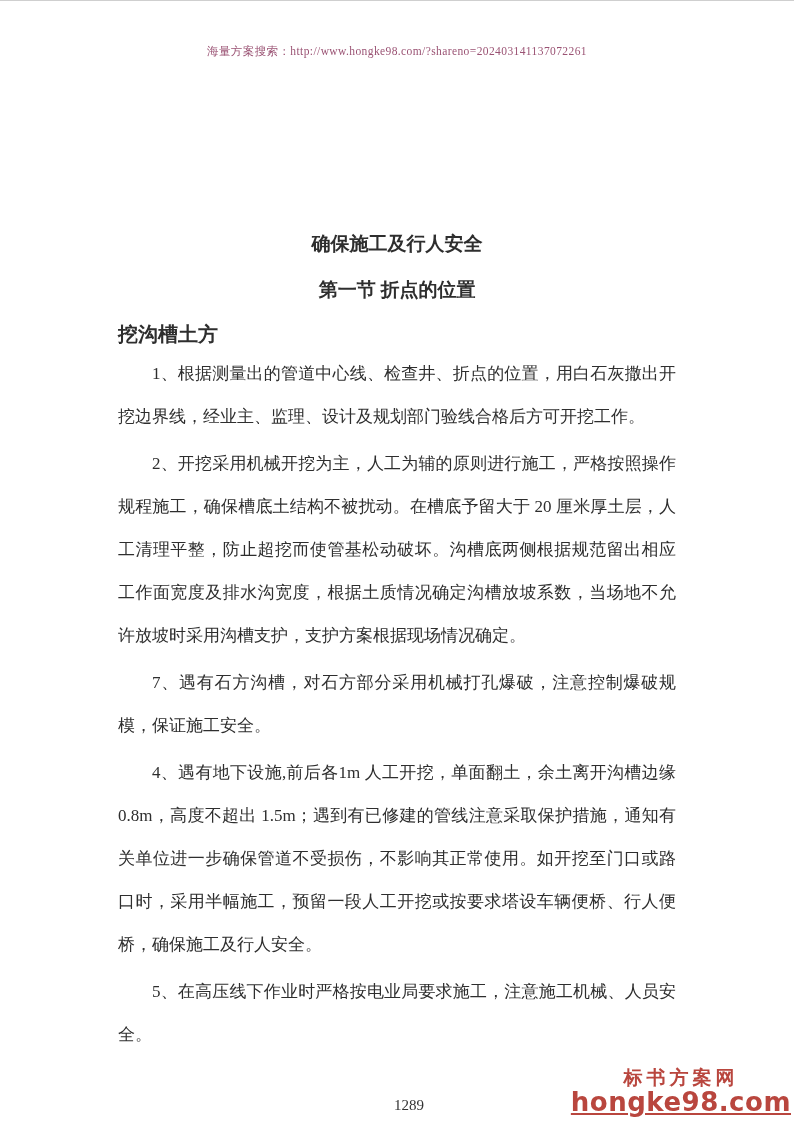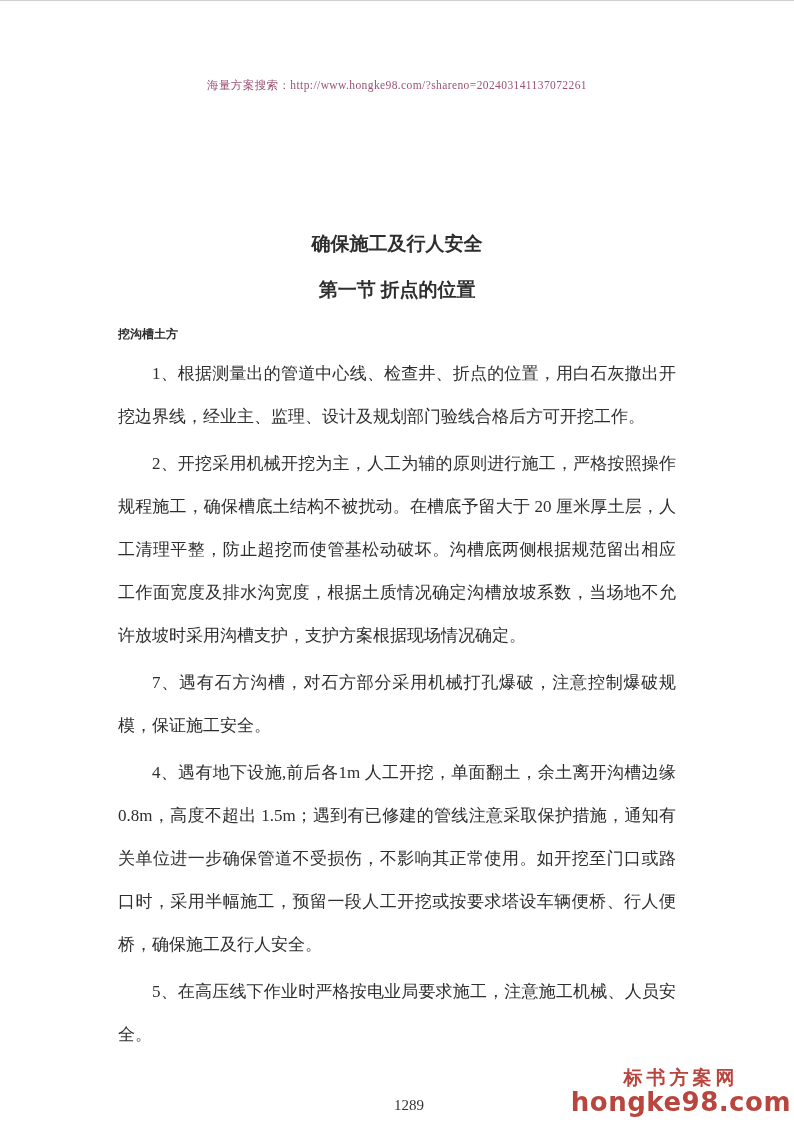--- a/index.html
+++ b/index.html
@@ -17,21 +17,20 @@
   }
   .doc-header {
     position: absolute;
     top: 43px;
     left: 0;
     width: 100%;
     text-align: center;
     font-size: 11.5px;
     letter-spacing: 0.4px;
     color: #9a5273;
-    margin-top: 34px;
   }
   .doc-content {
     position: absolute;
     top: 0;
     left: 118px;
     right: 118px;
     padding-top: 229px;
   }
   .doc-title {
     text-align: center;
@@ -41,21 +40,21 @@
   }
   .doc-subtitle {
     text-align: center;
     font-weight: bold;
     font-size: 19px;
     line-height: 28px;
     margin-top: 18px;
   }
   .doc-heading {
     font-weight: bold;
-    font-size: 12px;
+    font-size: 20px;
     line-height: 28px;
     margin-top: 16px;
   }
   .doc-paragraph {
     font-size: 17px;
     line-height: 43px;
     text-align: justify;
     text-indent: 2em;
     margin-top: 4px;
     font-family: Liberation Serif, serif;
@@ -80,20 +79,21 @@
     line-height: 1.0;
   }
   .watermark-cn {
     font-size: 19px;
     letter-spacing: 4px;
   }
   .watermark-en {
     font-size: 26px;
     letter-spacing: 0.5px;
     margin-top: 2px;
+    text-decoration: underline;
   }
 </style>
 </head>
 <body>
 
 <div class="page">
 
   <div class="doc-header" style="color: rgb(154, 82, 115);">海量方案搜索：http://www.hongke98.com/?shareno=202403141137072261</div>
 
   <div class="doc-content">

